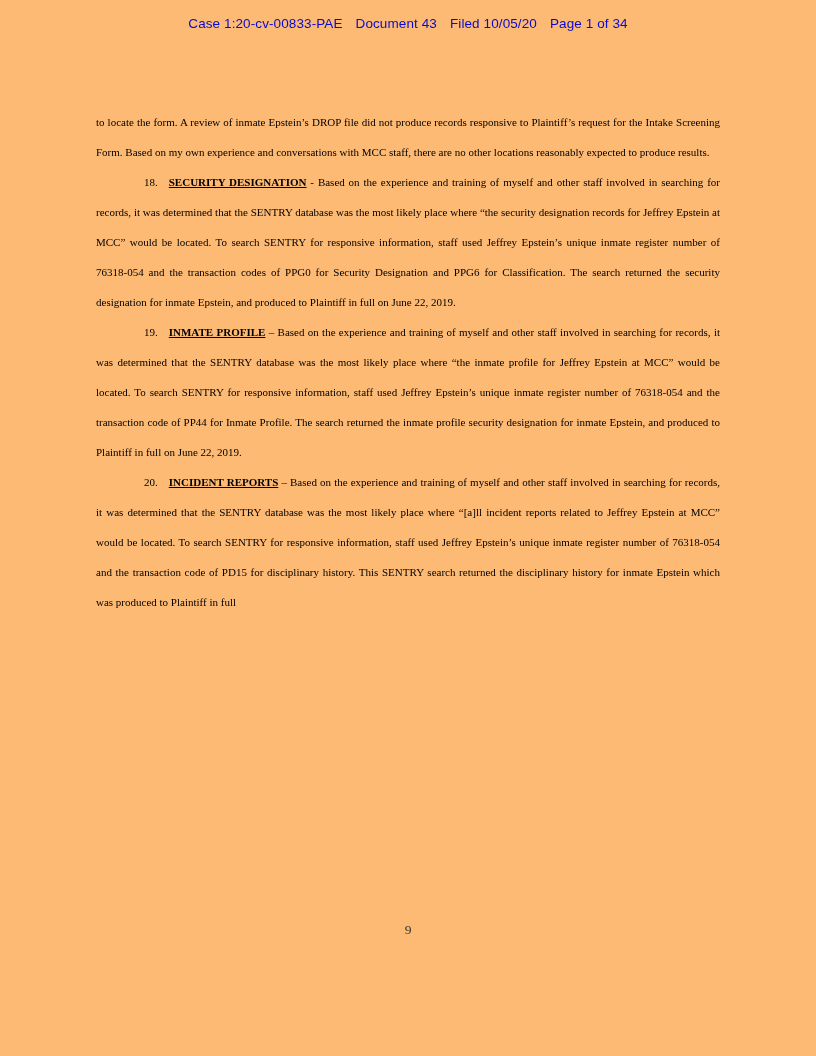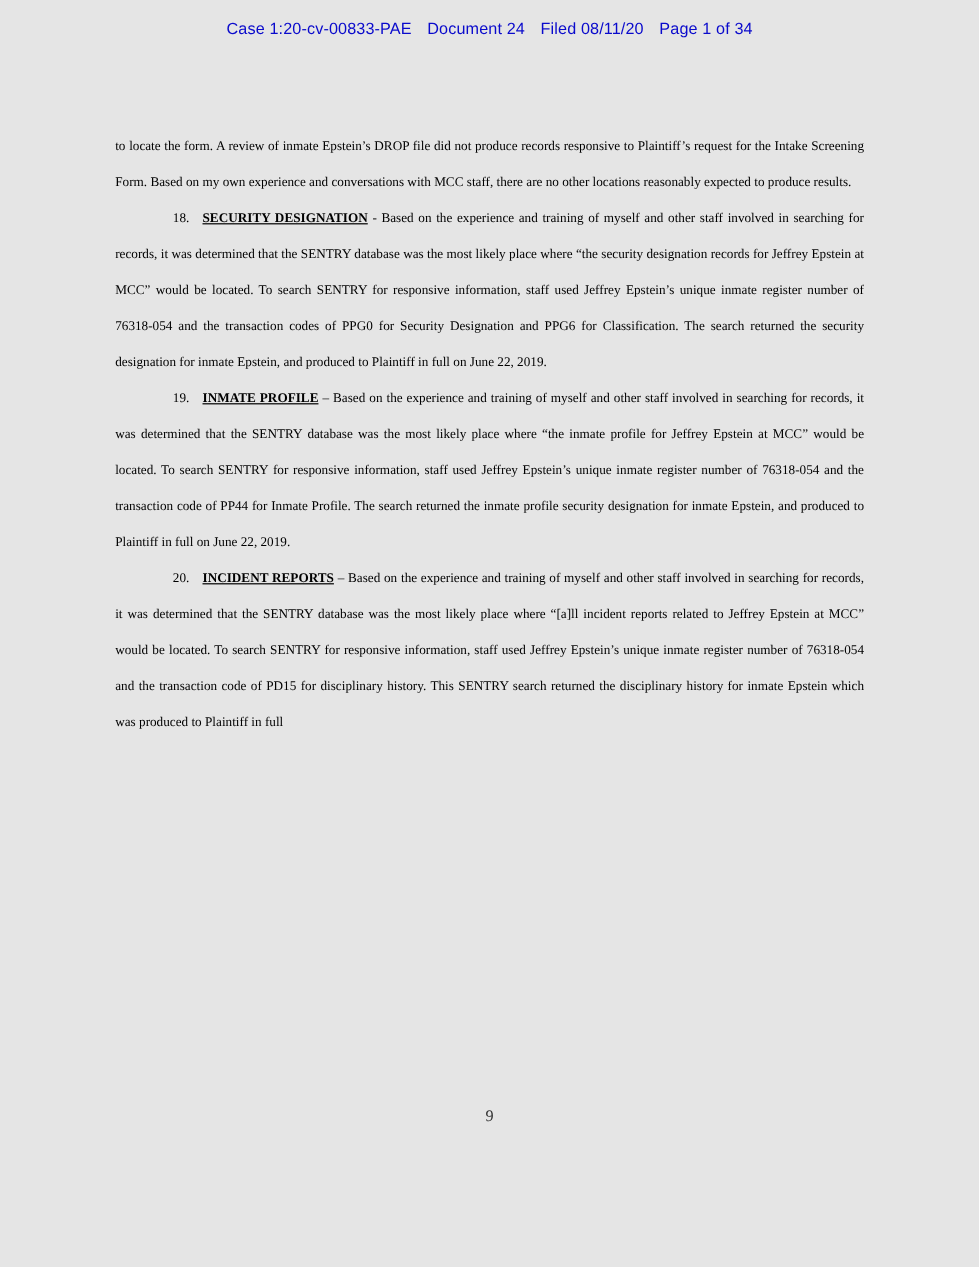--- a/index.html
+++ b/index.html
@@ -5,21 +5,21 @@
   html, body {
     margin: 0;
     padding: 0;
     background: #ffffff;
   }
   .page {
     position: relative;
     width: 816px;
     height: 1056px;
     margin: 0 auto;
-    background: #e5e5e5;
+    background: #fdba74;
     overflow: hidden;
   }
   .stamp {
     position: absolute;
     top: 16px;
     left: 0;
     right: 0;
     display: flex;
     justify-content: center;
     gap: 13px;
@@ -63,22 +63,22 @@
     color: #333333;
   }
 </style>
 </head>
 <body>
 
 <div class="page">
 
   <div class="stamp" style="color: rgb(10, 10, 204);">
     <span>Case 1:20-cv-00833-PAE</span>
-    <span>Document 24</span>
-    <span>Filed 08/11/20</span>
+    <span>Document 43</span>
+    <span>Filed 10/05/20</span>
     <span>Page 1 of 34</span>
   </div>
 
   <div class="doc-body">
 
     <p><span>to locate the form. A review of inmate Epstein’s DROP file did not produce records responsive to Plaintiff’s request for the Intake Screening Form. Based on my own experience and conversations with MCC staff, there are no other locations reasonably expected to produce results.</span></p>
 
     <p class="numbered"><span class="pnum">18.</span><span class="pheading">SECURITY DESIGNATION</span><span> - Based on the experience and training of myself and other staff involved in searching for records, it was determined that the SENTRY database was the most likely place where “the security designation records for Jeffrey Epstein at MCC” would be located.  To search SENTRY for responsive information, staff used Jeffrey Epstein’s unique inmate register number of 76318-054 and the transaction codes of PPG0 for Security Designation and PPG6 for Classification.   The search returned the security designation for inmate Epstein, and produced to Plaintiff in full on June 22, 2019.</span></p>
 
     <p class="numbered"><span class="pnum">19.</span><span class="pheading">INMATE PROFILE</span><span> – Based on the experience and training of myself and other staff involved in searching for records, it was determined that the SENTRY database was the most likely place where “the inmate profile for Jeffrey Epstein at MCC” would be located. To search SENTRY for responsive information, staff used Jeffrey Epstein’s unique inmate register number of 76318-054 and the transaction code of PP44 for Inmate Profile. The search returned the inmate profile security designation for inmate Epstein, and produced to Plaintiff in full on June 22, 2019.</span></p>

